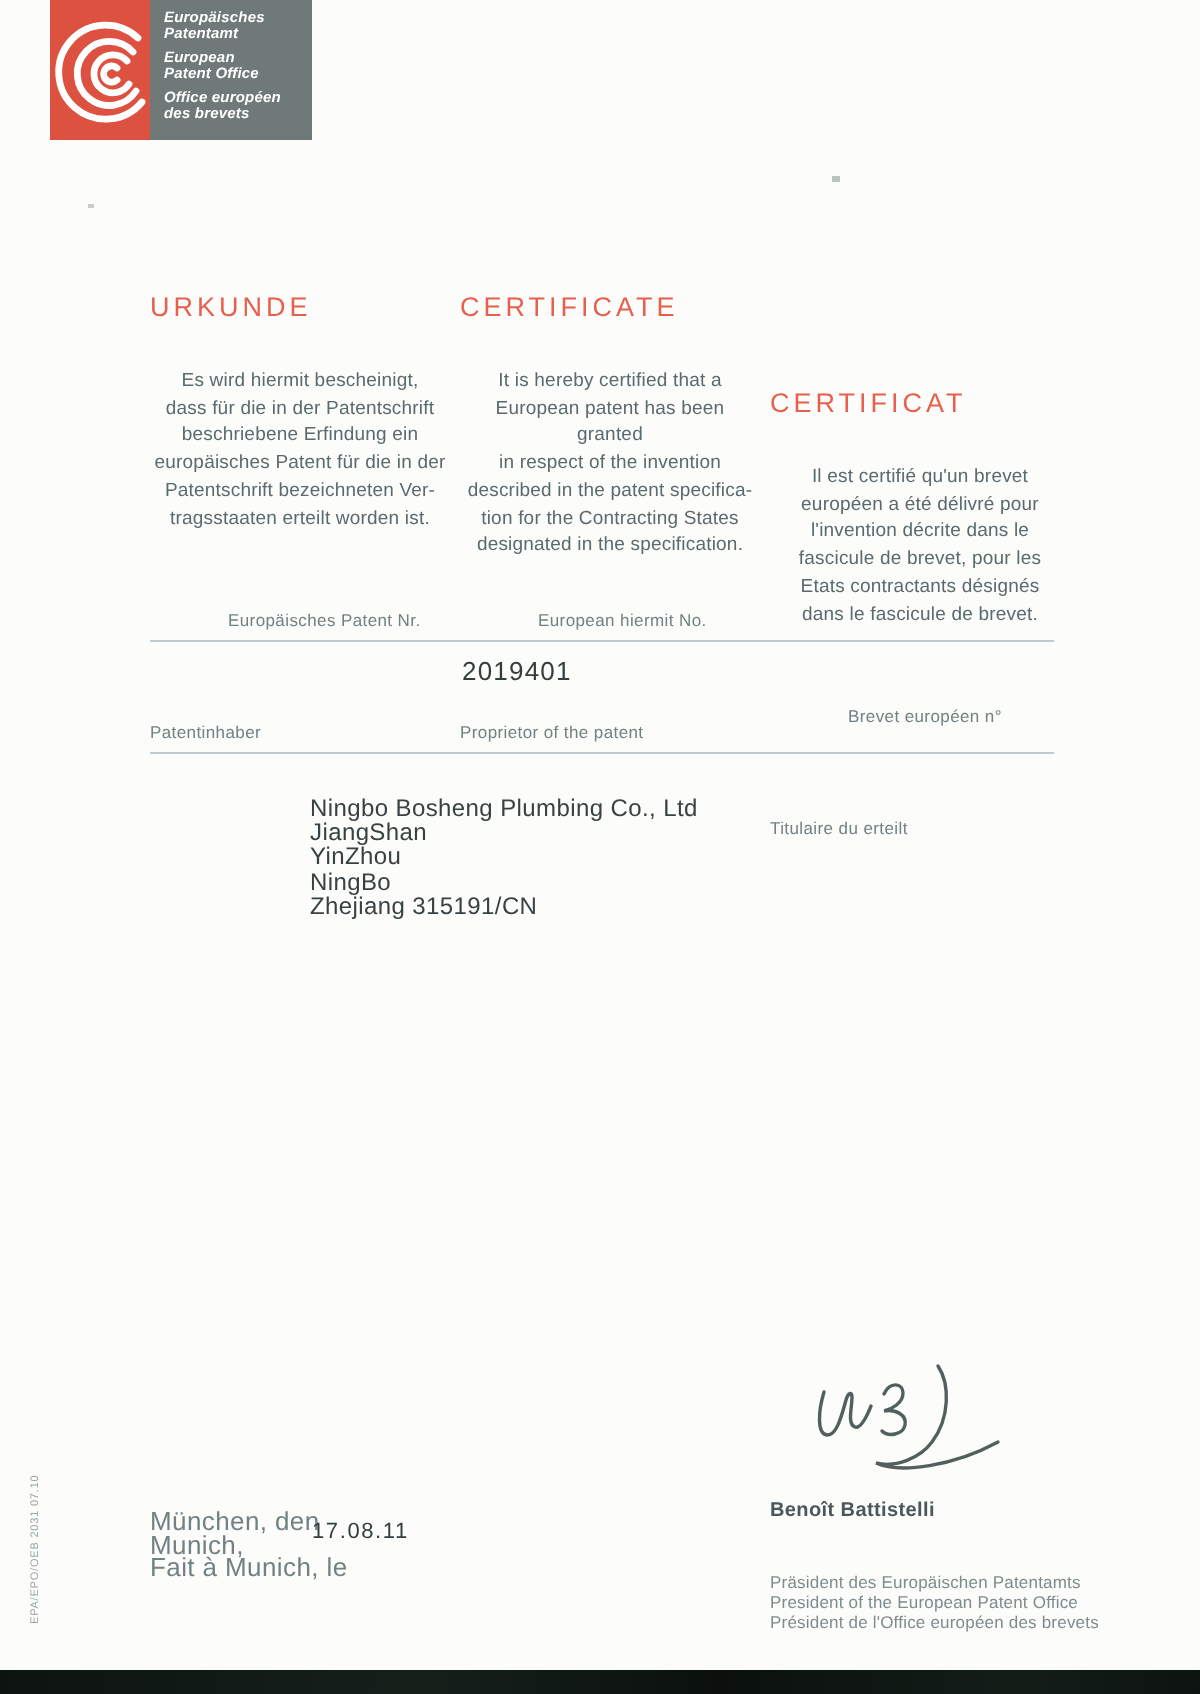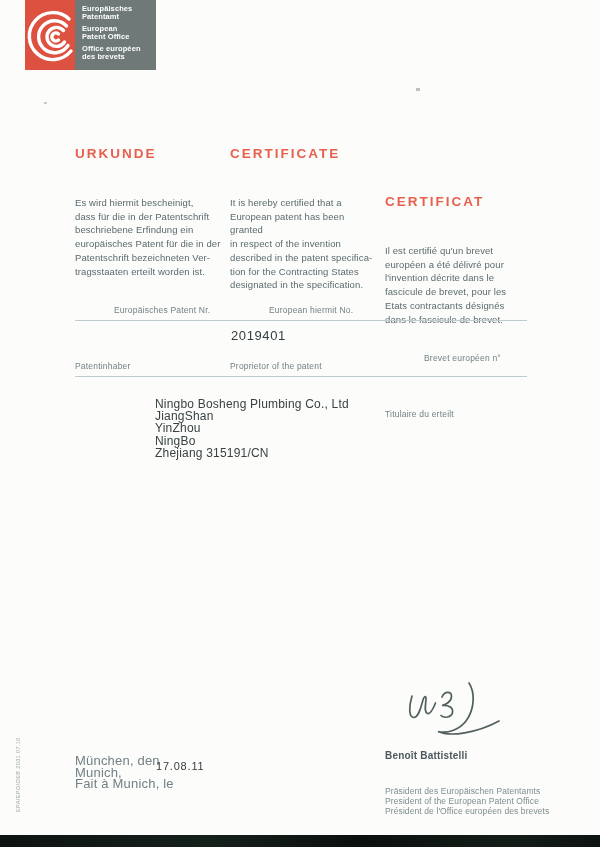--- a/index.html
+++ b/index.html
@@ -17,33 +17,34 @@
     left:25px;top:0;width:50px;height:70px;
     background:#dd5140;overflow:hidden;
   }
   .names-box{
     left:75px;top:0;width:81px;height:70px;
     background:#6e7978;color:#fff;
     padding:5px 4px 0 7px;box-sizing:border-box;
   }
   .names-box .grp{
     font-size:7.5px;font-weight:bold;line-height:8.3px;
-    margin-bottom:3.5px;letter-spacing:.1px;
+    margin-bottom:3.5px;letter-spacing:.1px;font-style:italic;
   }
 
   
   .col-title{
     top:146px;width:150px;
-    font-size:13.5px;font-weight:bold;letter-spacing:2px;
+    font-size:13.5px;font-weight:normal;letter-spacing:2px;
     color:#e7604e;
   }
   .col-body{
-    top:196px;width:150px;
+    top:184px;width:150px;
     font-size:9.5px;line-height:13.7px;color:#5a6a6e;
     letter-spacing:.1px;
+    text-align:center;
   }
   .c1{left:75px;} .c2{left:230px;} .c3{left:385px;margin-top:48px;}
 
   
   .field-label{
     font-size:8.5px;color:#72818
 
 4;color:#728184;letter-spacing:.2px;width:150px;
   }
   .row1{top:305px;padding-left:39px;} .row2{top:361px;}

